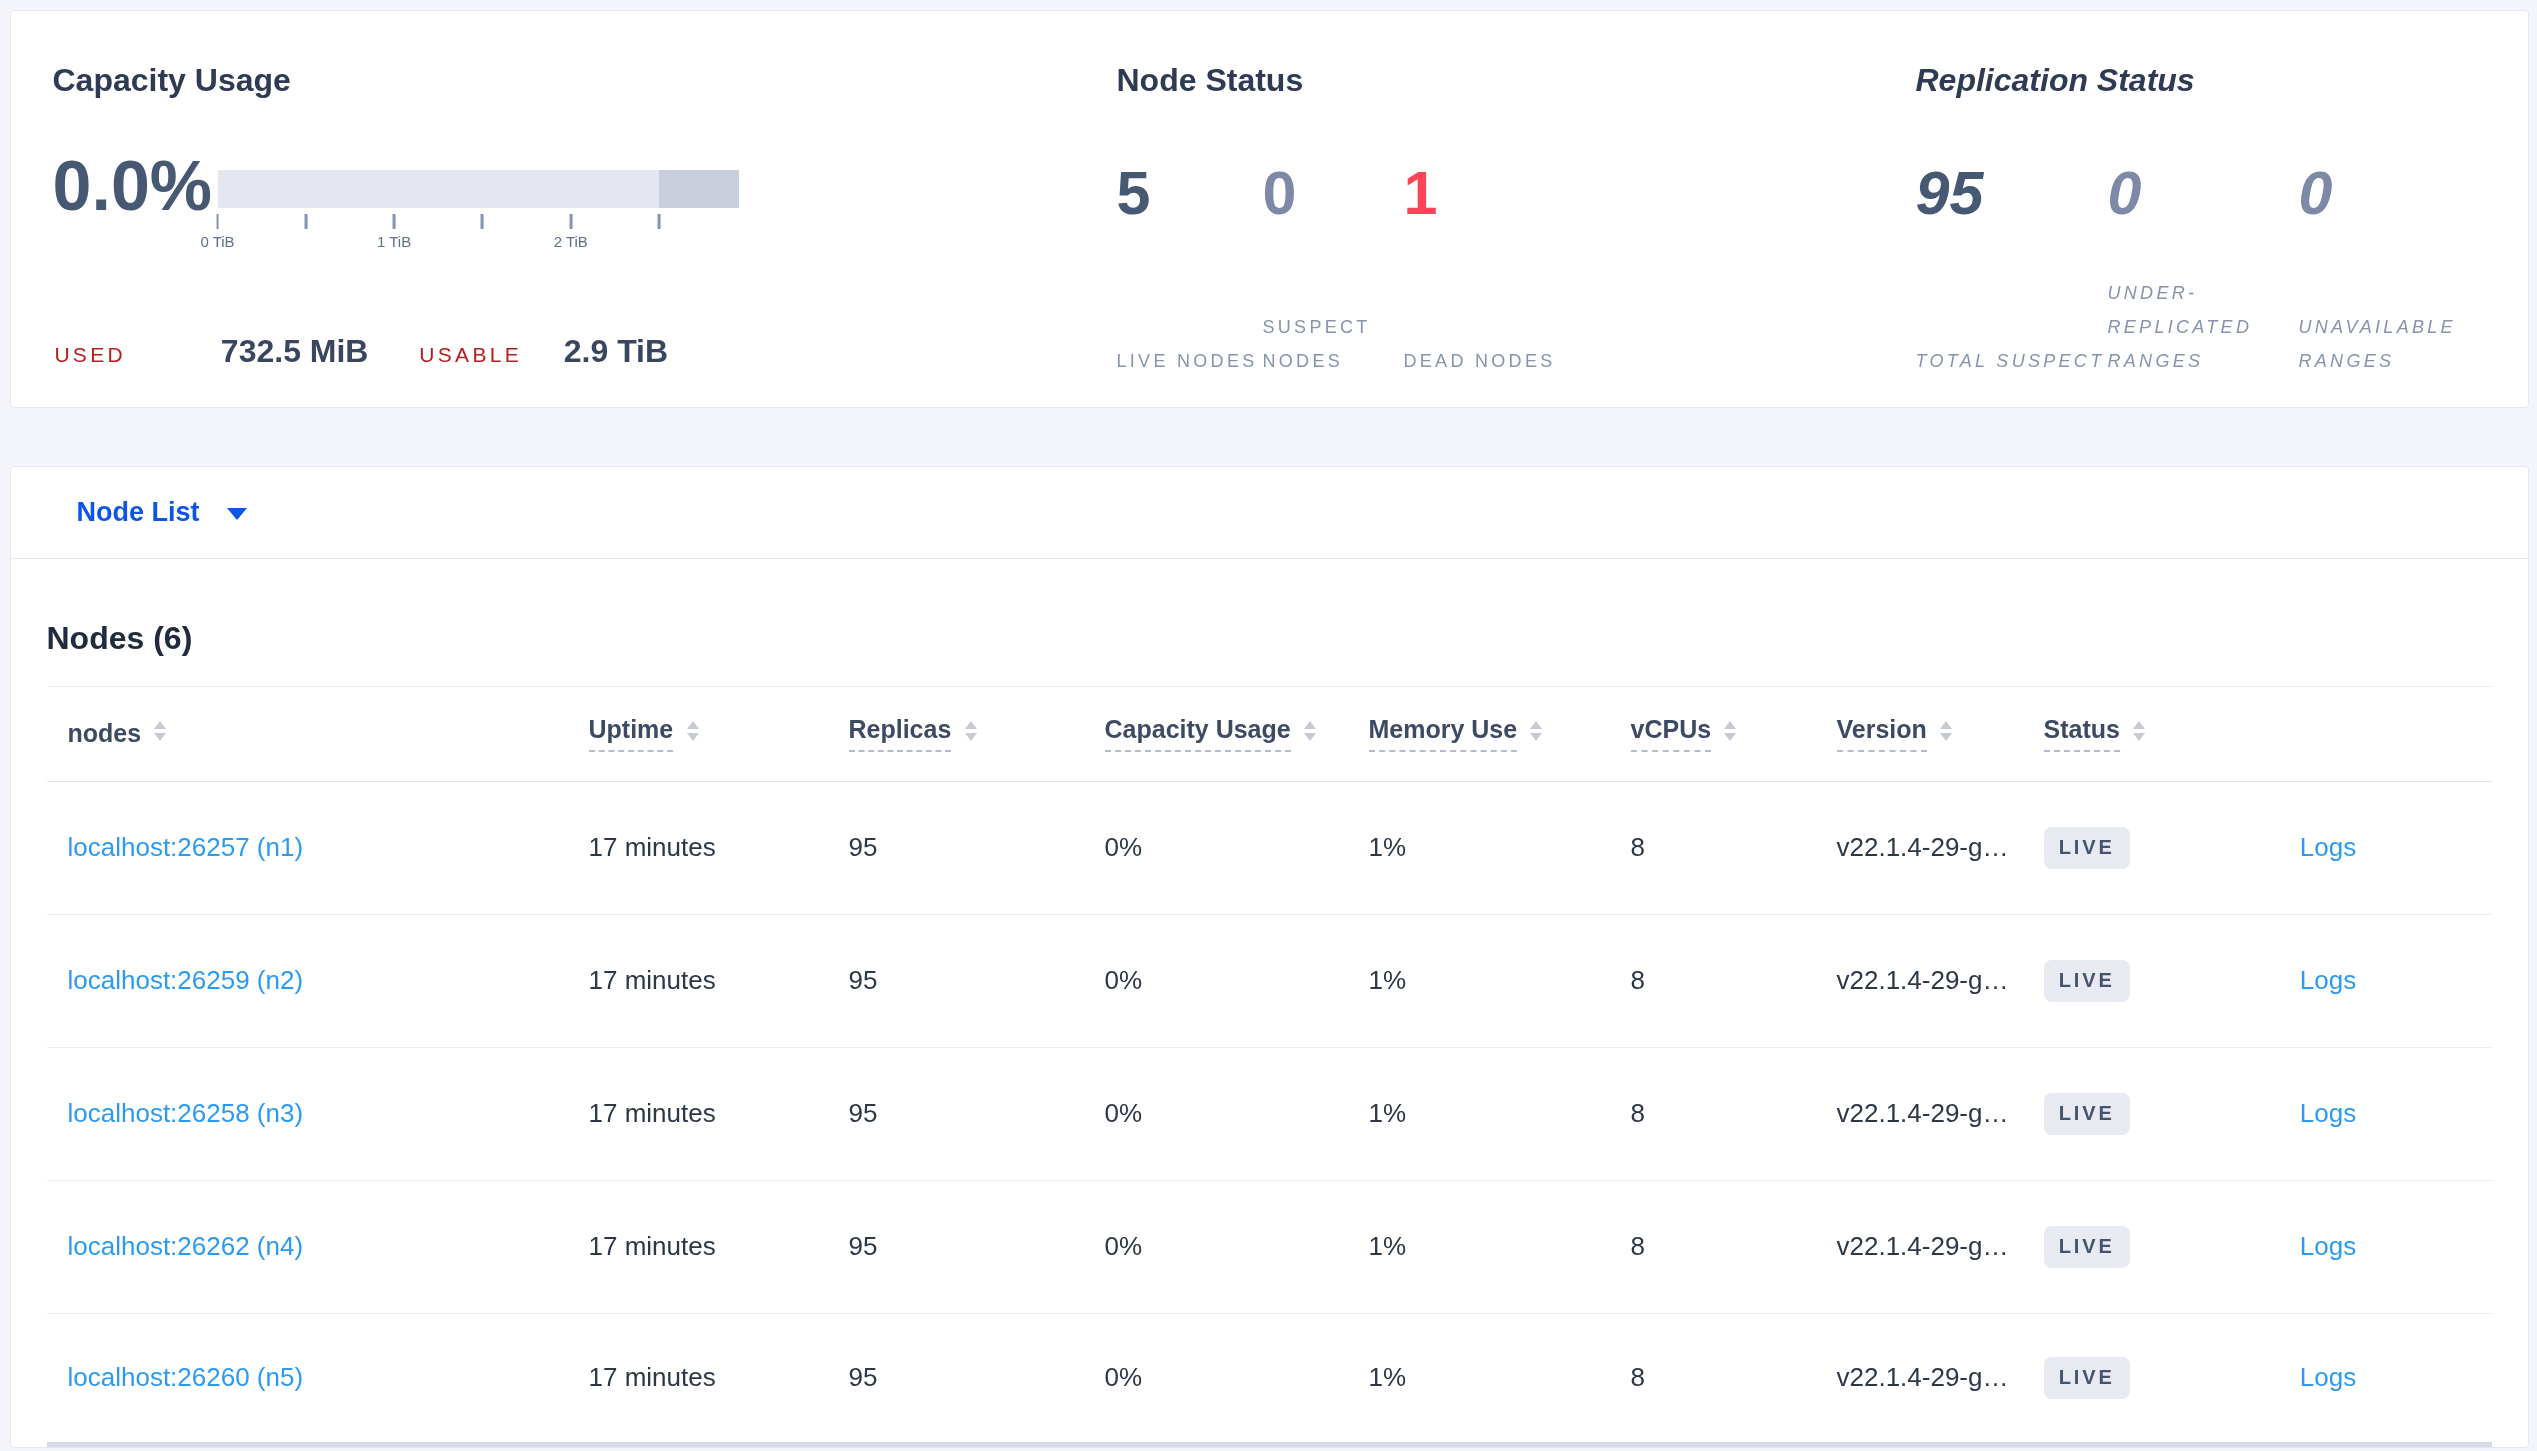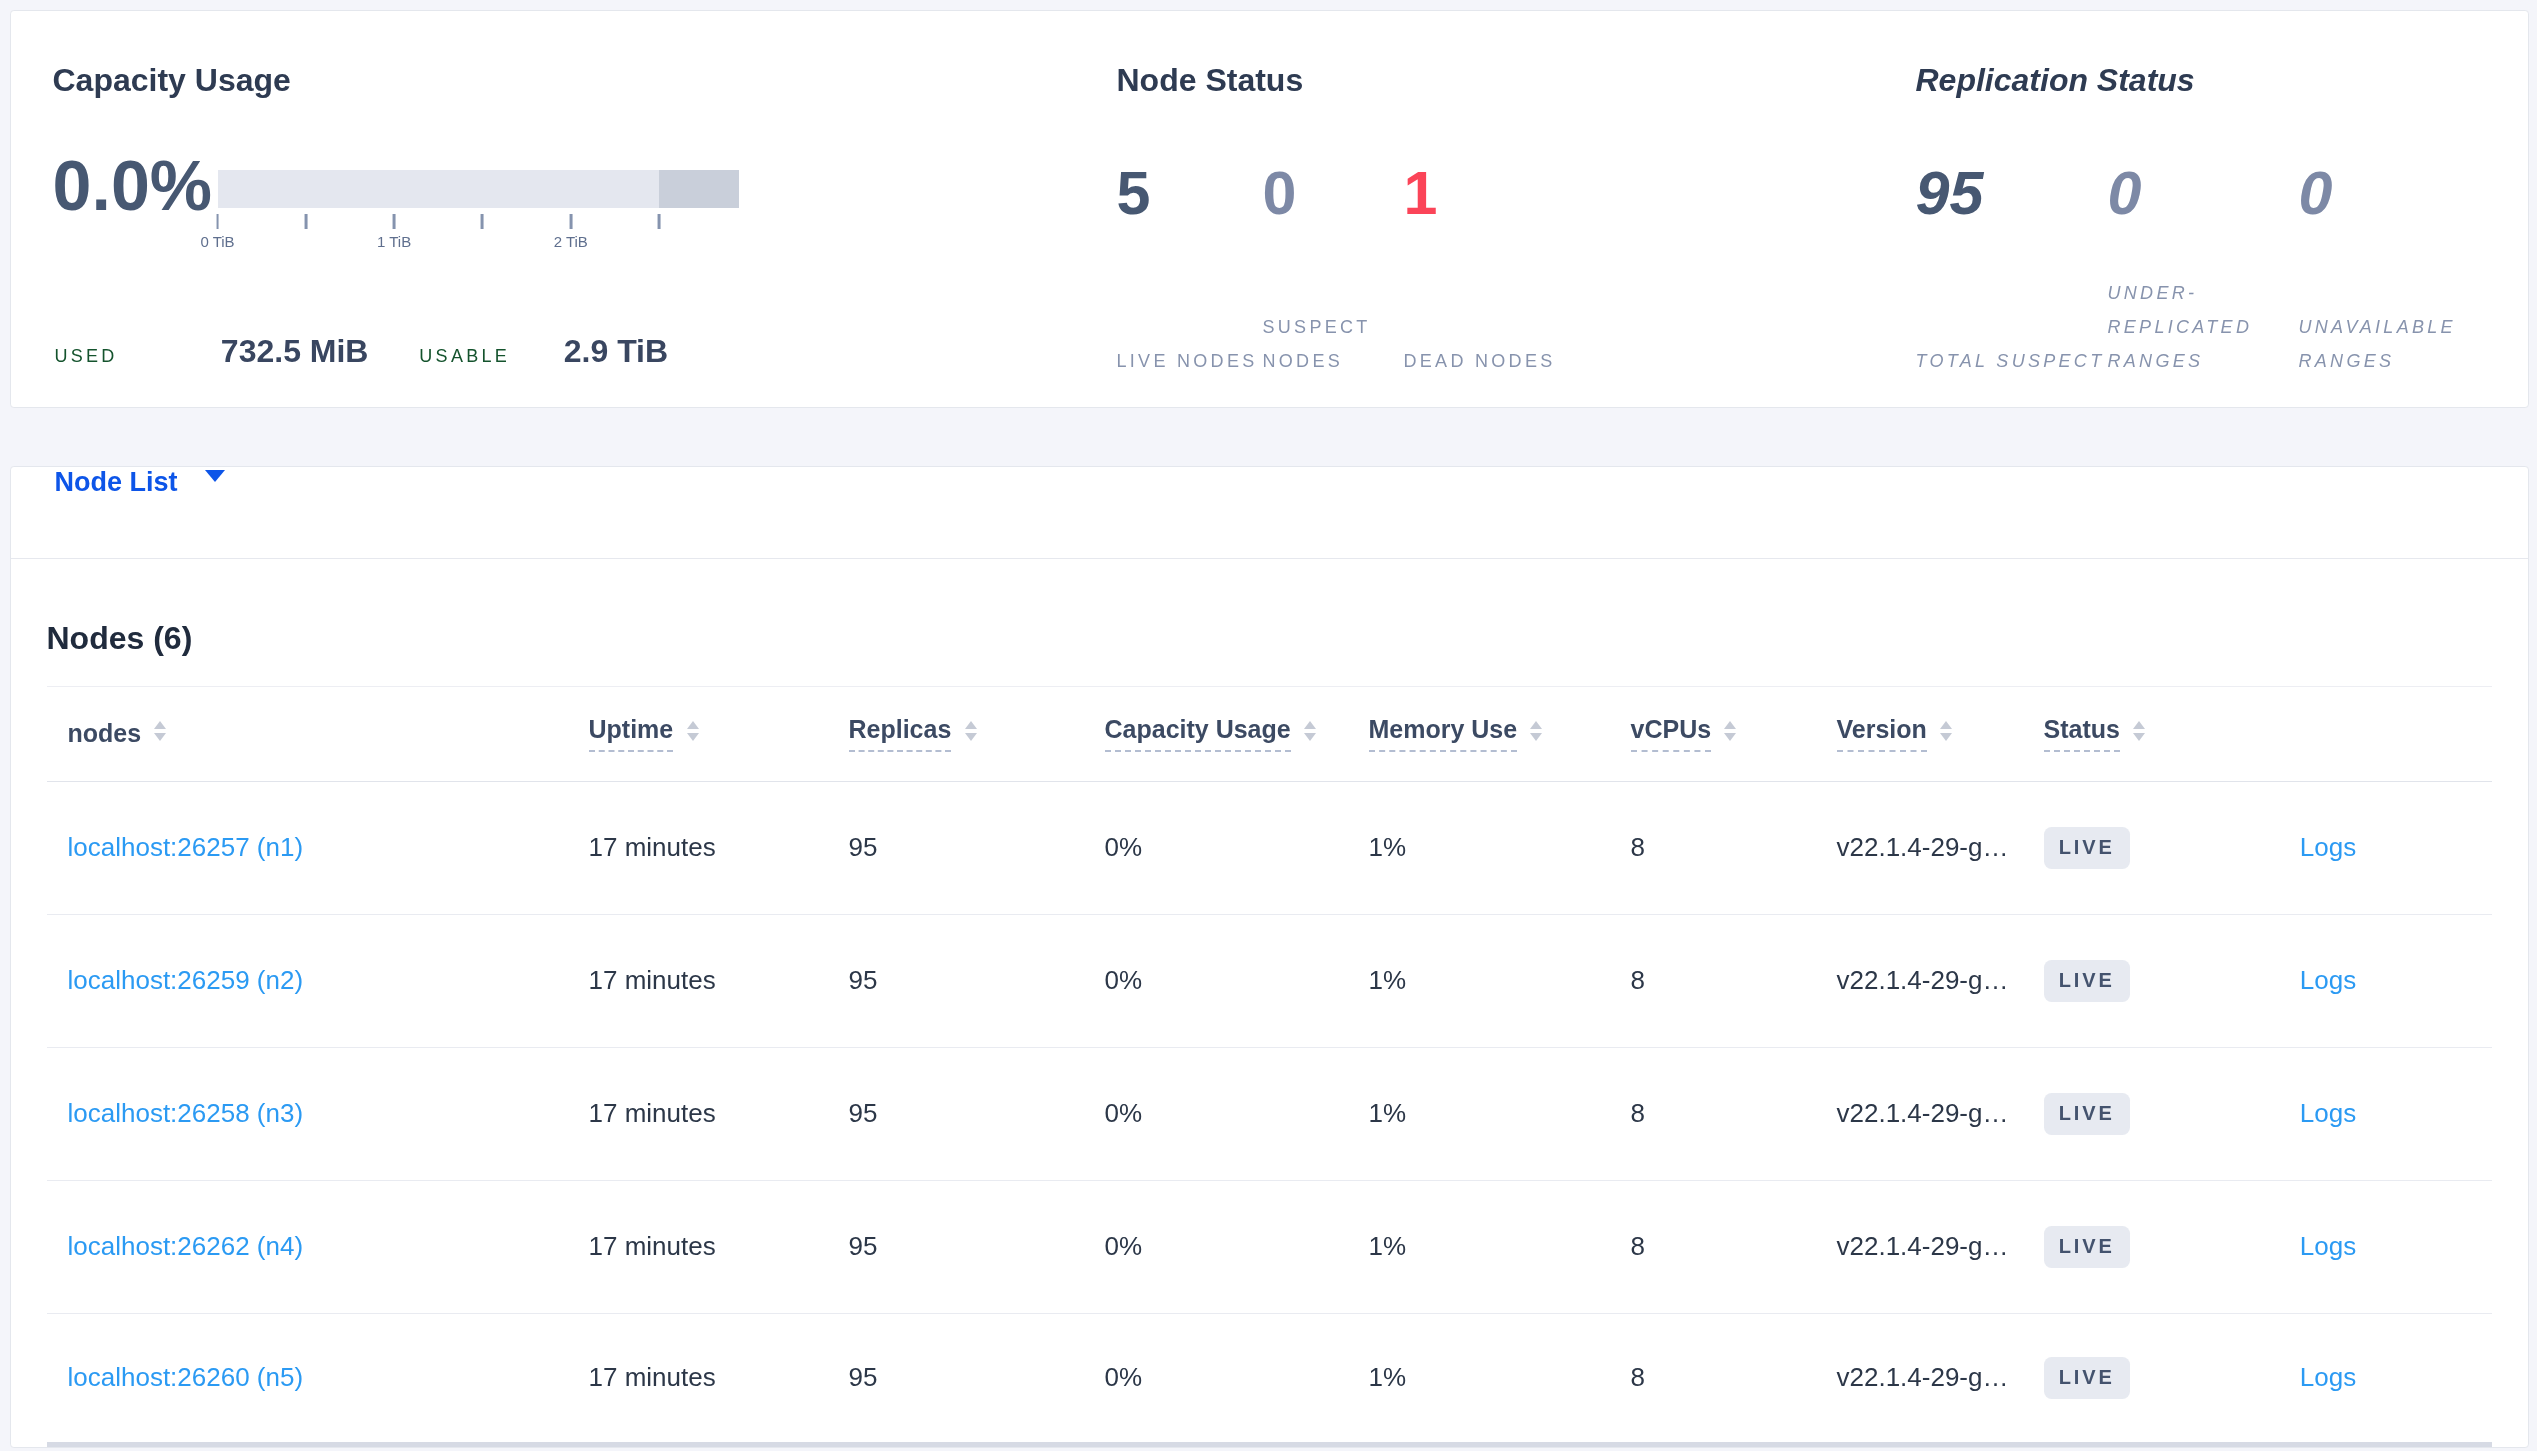--- a/index.html
+++ b/index.html
@@ -29,21 +29,21 @@
   .bar-block { position:absolute; left:165px; top:111px; width:521px; }
   .cap-bar { position:relative; height:38px; background:#e4e7ef; overflow:hidden; }
   .cap-bar-dark { position:absolute; top:0; right:0; height:100%; background:#c9cfda; }
   .cap-bar-used { position:absolute; top:0; left:0; height:100%; background:#475872; }
   .cap-ticks { position:relative; height:15.2px; margin-top:6.7px; }
   .cap-tick { position:absolute; top:0; width:2.9px; height:15.2px; background:#8593ae; transform:translateX(-50%); }
   .cap-tick-labels { position:relative; height:29px; margin-top:3.8px; }
   .cap-tick-label { position:absolute; top:0; transform:translateX(-50%); font-size:15px; color:#5f6f8e; white-space:nowrap; }
   .detail-row { position:absolute; left:1.9px; top:274px; white-space:nowrap; }
   .detail-row span { display:inline-block; vertical-align:baseline; }
-  .detail-lbl { font-size:18px; letter-spacing:3.3px; color:#14532d; font-weight:500; }
+  .detail-lbl { font-size:21px; letter-spacing:3.3px; color:#b91c1c; font-weight:500; }
   .detail-val { font-size:32px; font-weight:600; color:#394660; }
   .w-used-lbl   { width:162px; }
   .w-used-val   { width:194px; }
   .w-usable-lbl { width:140px; }
 
   
   .stats-row { display:flex; margin-top:58px; }
   .stat { display:flex; flex-direction:column; height:219px; }
   .stat-value { font-size:61px; font-weight:700; line-height:69px; color:#475872; }
   .stat-value.muted { color:#7d89a6; }
@@ -52,22 +52,22 @@
   .card-nodes .stat:nth-child(1) { width:146px; }
   .card-nodes .stat:nth-child(2) { width:141px; }
   .card-nodes .stat:nth-child(3) { width:181px; }
   .card-repl  .stat:nth-child(1) { width:192px; }
   .card-repl  .stat:nth-child(2) { width:191px; }
   .card-repl  .stat:nth-child(3) { width:210px; }
 
   
   .main-panel { margin-top:58px; min-height:966px; }
   .nodelist-bar {
-    height:92px; display:flex; align-items:flex-start;
-    padding-left:44px; border-bottom:1.9px solid #e6e8ee;
+    height:92px; display:flex; align-items:center;
+    padding-left:66px; border-bottom:1.9px solid #e6e8ee;
     cursor:pointer;
   }
   .nodelist-label { font-size:27px; font-weight:600; color:#0d55e8; }
   .caret-down {
     width:0; height:0; margin-left:27px; margin-top:3.8px;
     border-left:10.5px solid transparent; border-right:10.5px solid transparent;
     border-top:12.4px solid #0d55e8;
   }
   .table-section { padding:0 36px; }
   .table-title {

